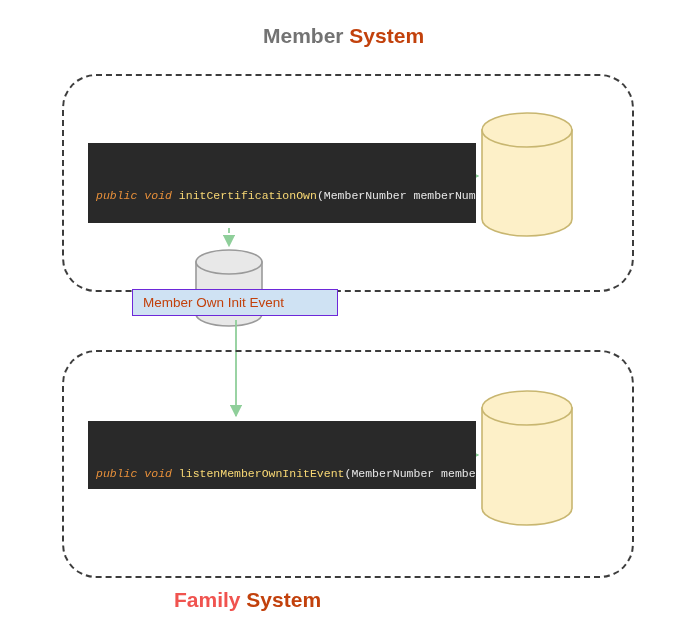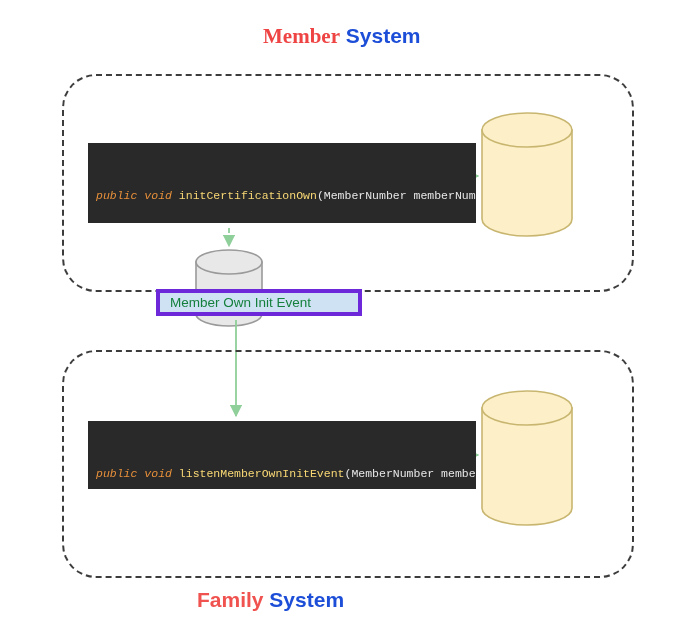--- a/index.html
+++ b/index.html
@@ -26,25 +26,24 @@
     font-weight: bold;
     white-space: nowrap;
   }
   #member-title {
     left: 263px;
     top: 24px;
   }
   #family-title {
     left: 174px;
     top: 588px;
-    margin-left: 23px;
   }
-  .title .accent-member { color: #ef4444; font-family: Liberation Serif, serif; }
+  .title .accent-member { color: #737373; }
   .title .accent-family { color: #f0534f; }
-  .title .plain { color: #1d4ed8; font-weight: bold; }
+  .title .plain { color: #c2410c; font-weight: bold; }
 
   .group-box {
     position: absolute;
     border: 2px dashed #3c3c3c;
     border-radius: 34px;
     box-sizing: border-box;
   }
   #member-group {
     left: 62px;
     top: 74px;
@@ -87,28 +86,27 @@
   .fn { color: #f7d774; font-weight: normal; }
   .pl { color: #e6e6e6; }
 
   .event-label {
     position: absolute;
     left: 132px;
     top: 289px;
     width: 206px;
     height: 27px;
     background: #cfe2f3;
-    border: 4px solid #6d28d9;
+    border: 1px solid #6d28d9;
     box-sizing: border-box;
     font-size: 13.5px;
-    color: #15803d;
+    color: #c2410c;
     display: flex;
     align-items: center;
     padding-left: 10px;
-    margin-left: 24px;
   }
 </style>
 </head>
 <body>
 
 <svg id="canvas" viewBox="0 0 694 630">
   <defs>
     <marker id="arrow-green" viewBox="0 0 10 10" refX="9" refY="5" markerWidth="7" markerHeight="7" orient="auto-start-reverse">
       <path d="M 0 0 L 10 5 L 0 10 z" fill="#8fcf9a"></path>
     </marker>

